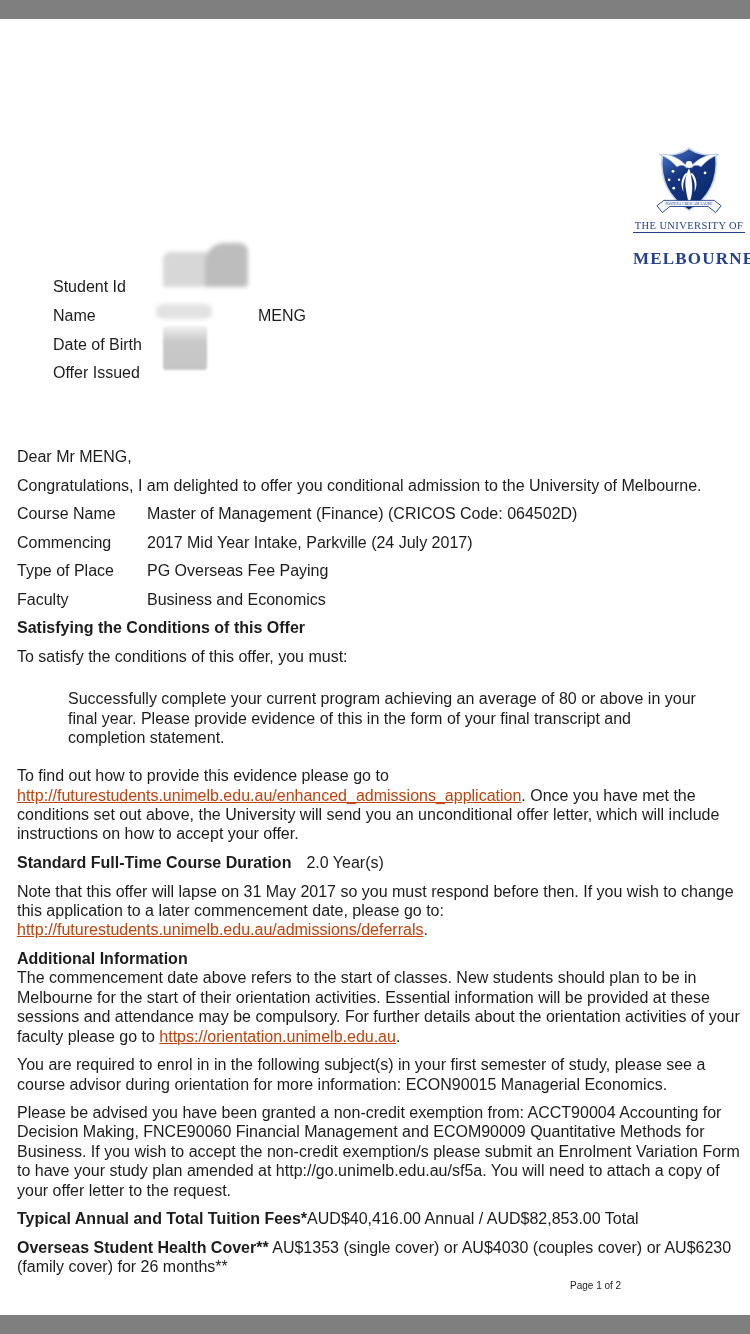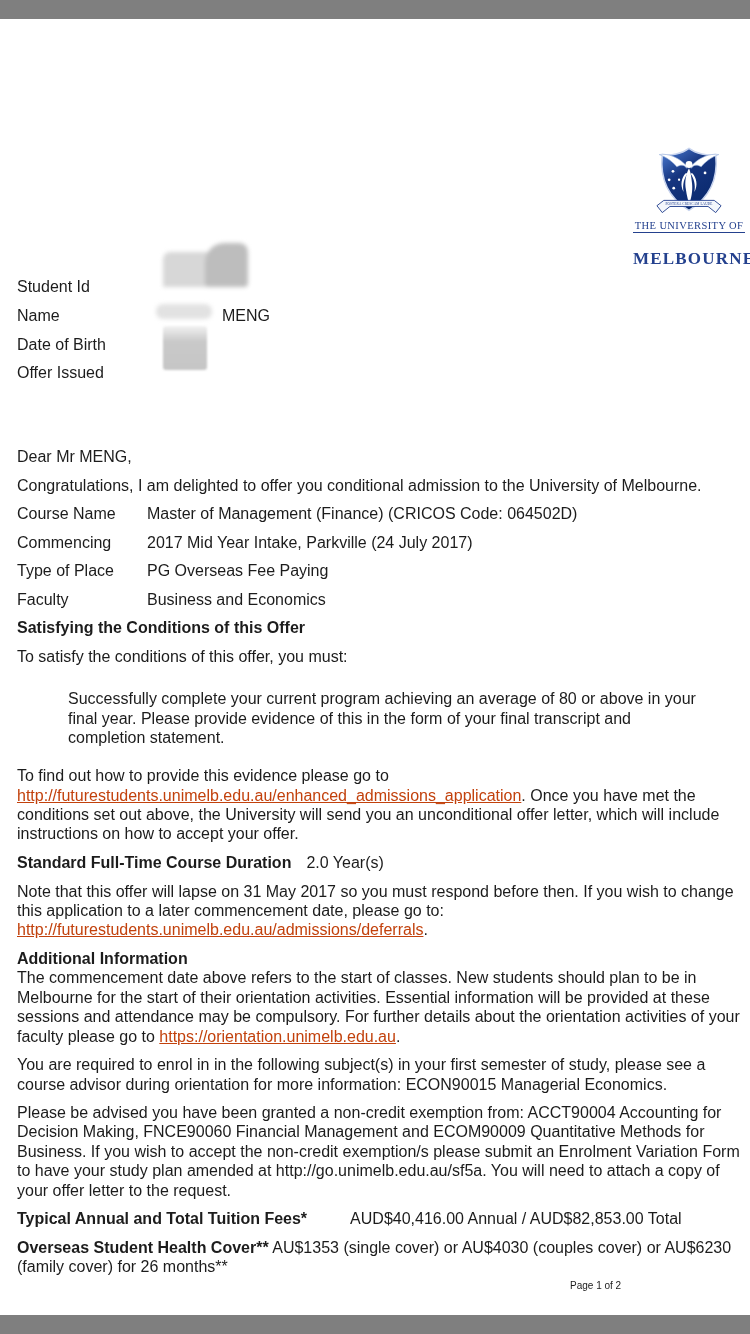--- a/index.html
+++ b/index.html
@@ -22,40 +22,40 @@
   }
   .logo-line2 {
     font-family: "Liberation Serif", "DejaVu Serif", serif;
     font-size: 17px; font-weight: 700; letter-spacing: 1.2px; color: #24418e;
     margin-top: 16px; white-space: nowrap;
   }
 
   
   .meta { position: absolute; left: 17px; top: 258px; font-size: 16px; }
   .meta-row { height: 28.8px; line-height: 19.4px; white-space: nowrap; }
-  .mlbl { display: inline-block; width: 146px; }
+  .mlbl { display: inline-block; width: 146px; margin-left: 36px; }
   .name-val { margin-left: 59px; margin-top: 38px; }
 
   
   .blob { position: absolute; filter: blur(2px); }
   .blob-student { left: 163px; top: 224px; width: 85px; height: 44px; }
   .blob-student .b1 { position: absolute; left: 0; top: 9px; width: 46px; height: 35px; background: #d7d7d7; border-radius: 7px 2px 0 0; }
   .blob-student .b2 { position: absolute; left: 42px; top: 0; width: 43px; height: 44px; background: #bdbdbd; border-radius: 45% 20% 4px 4px; }
   .blob-appref { left: 156px; top: 285px; width: 56px; height: 15px; background: #e2e2e2; border-radius: 7px; }
   .blob-name { left: 163px; top: 307px; width: 44px; height: 44px; background: linear-gradient(#f2f2f2, #c9c9c9 35%, #c6c6c6); border-radius: 3px; filter: blur(1px); }
 
   
   .letter { position: absolute; left: 17px; top: 428px; width: 990px; font-size: 16px; line-height: 19.4px; }
   .para { margin: 0 0 9.2px 0; }
   .line { white-space: nowrap; height: 19.4px; }
   .b { font-weight: bold; }
   .lbl { display: inline-block; width: 130px; font-weight: normal; }
   .indent { margin: 23px 0 18.7px 51px; }
   .dur-val { margin-left: 15px; }
-  .fees-val { margin-left: 43px; }
+  .fees-val { }
   a.link { color: #c2410c; text-decoration: underline; cursor: pointer; }
 
   .page-indicator { position: absolute; left: 570px; top: 1261px; font-size: 10px; white-space: nowrap; }
 </style>
 </head>
 <body>
 
 <div class="bar top"></div>
 
 <div style="position:absolute; left:0; top:19px; width:750px; height:1296px; background:#ffffff;">

